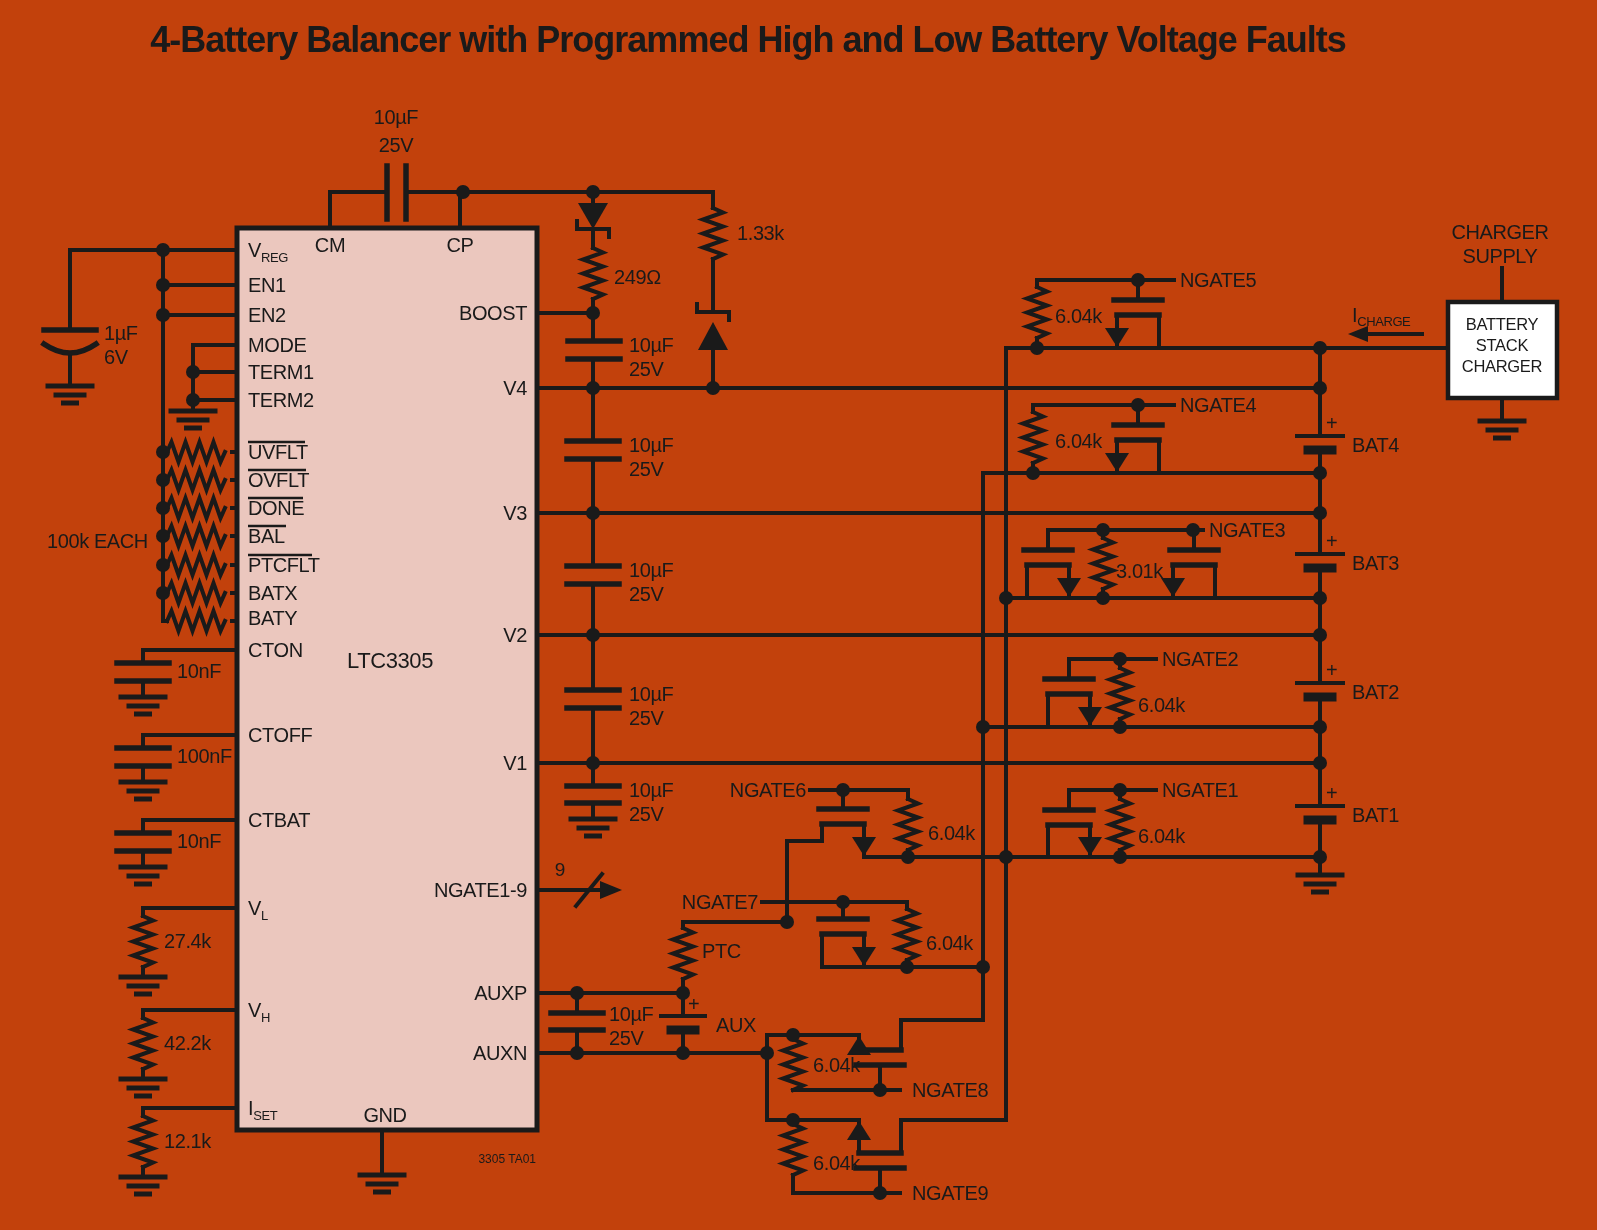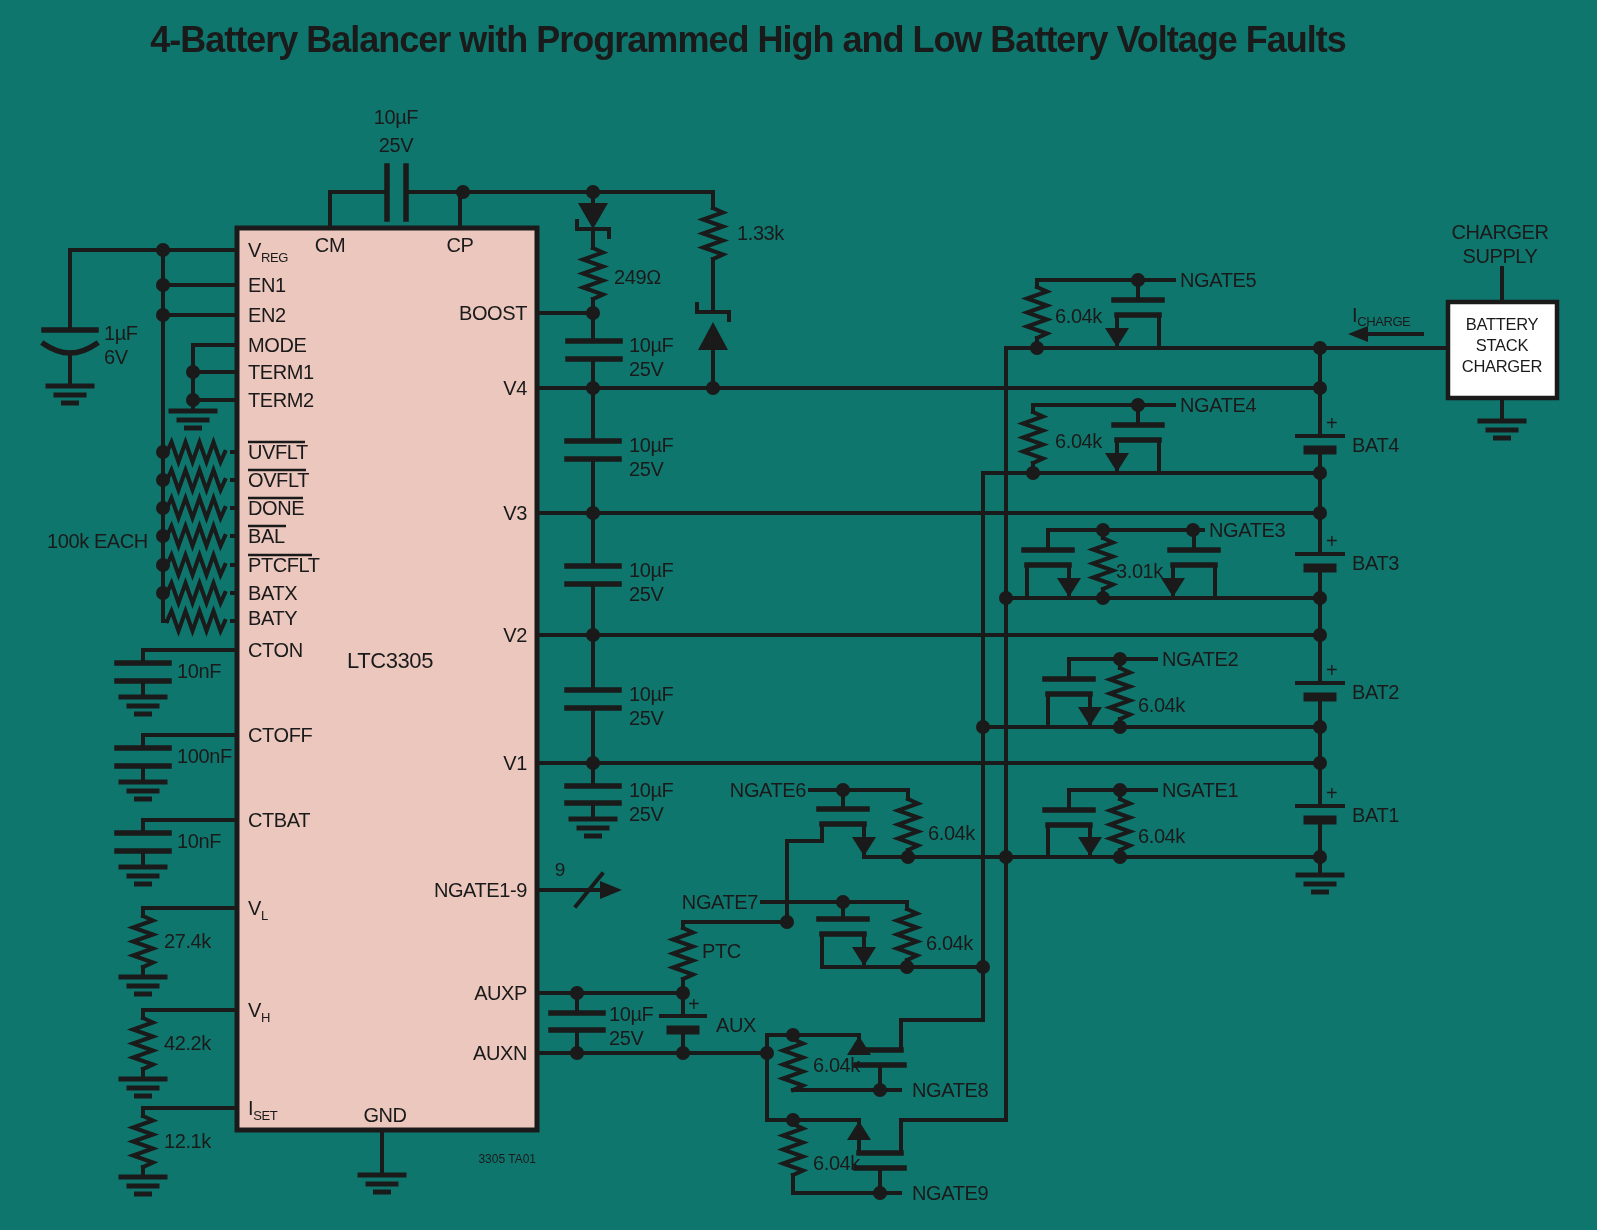--- a/index.html
+++ b/index.html
@@ -1,16 +1,16 @@
 <!DOCTYPE html>
 <html><head>
 <meta charset="utf-8">
 <style>
   html,body{margin:0;padding:0;background:#fff;}
-  #stage{position:relative;width:1597px;height:1230px;background:#0f766e;overflow:hidden;}
+  #stage{position:relative;width:1597px;height:1230px;background:#c2410c;overflow:hidden;}
   svg{display:block;}
   .w{stroke:#1a1a1a;stroke-width:4;fill:none;stroke-linecap:square;}
   .w5{stroke:#1a1a1a;stroke-width:5.5;fill:none;stroke-linecap:square;}
   .wb{stroke:#1a1a1a;stroke-width:9;fill:none;stroke-linecap:square;}
   .gw{stroke:#1a1a1a;stroke-width:5;fill:none;stroke-linecap:square;}
   .fill{fill:#1a1a1a;stroke:none;}
   text{fill:#1a1a1a;font-family:"Liberation Sans",sans-serif;}
   .t20{font-size:20px;letter-spacing:-0.4px;}
   .t22{font-size:22px;letter-spacing:-0.4px;}
   .t19{font-size:19px;}

